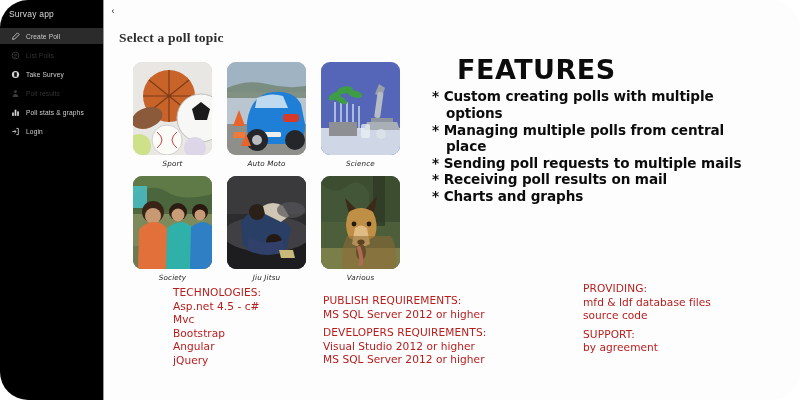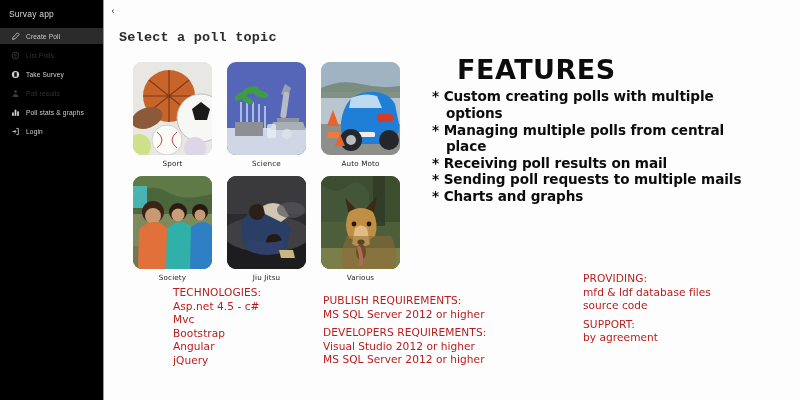--- a/index.html
+++ b/index.html
@@ -7,20 +7,21 @@
     width: 800px; height: 400px;
     overflow: hidden;
     background: #ffffff;
     font-family: "Liberation Sans", sans-serif;
   }
   #app {
     position: relative;
     width: 800px; height: 400px;
     background: #fdfdfd;
     overflow: hidden;
+    border-radius: 28px;
   }
 
   
   #sidebar {
     position: absolute;
     left: 0; top: 0;
     width: 104px; height: 400px;
     background: #000000;
     border-right: 1px solid #9a9a9a;
     z-index: 5;
@@ -80,34 +81,35 @@
     position: absolute;
     left: 105px; top: 0;
     width: 695px; height: 400px;
     background: #fdfdfd;
   }
   #page-title {
     position: absolute;
     left: 14px; top: 30px;
     font-size: 13.5px;
     color: #2b2b2b;
-    font-family: Liberation Mono, monospace;
+    font-family: Liberation Serif, serif;
     letter-spacing: .2px;
   }
 
   
   #topic-grid {
     position: absolute;
     left: 28px; top: 62px;
     width: 272px;
   }
   .topic-row {
     display: flex;
     gap: 15px;
     margin-bottom: 8px;
+    font-style: italic;
   }
   .topic-cell {
     width: 79px;
     cursor: pointer;
     text-align: center;
   }
   .topic-thumb {
     width: 79px; height: 93px;
     border-radius: 9px;
     overflow: hidden;
@@ -147,21 +149,21 @@
   }
 
   
   .info-col {
     position: absolute;
     font-family: "DejaVu Sans", sans-serif;
     color: #b91c1c;
   }
   #col-tech    { left: 68px;  top: 286px; width: 135px; }
   #col-req     { left: 218px; top: 294px; width: 230px; }
-  #col-provide { left: 478px; top: 272px; width: 200px; }
+  #col-provide { left: 478px; top: 282px; width: 200px; }
 
   .info-head {
     font-size: 10.6px;
     line-height: 13.6px;
     letter-spacing: .1px;
     white-space: nowrap;
   }
   .info-line {
     font-size: 10.6px;
     line-height: 13.6px;
@@ -261,20 +263,42 @@
               <circle cx="68" cy="56" r="24" fill="#f7f7f5" stroke="#bdbdbd"></circle>
               <path d="M68 40l9 7-3 11h-12l-3-11z" fill="#1a1a1a"></path>
               <ellipse cx="14" cy="56" rx="16" ry="10" fill="#8a5a3b" transform="rotate(-20 14 56)"></ellipse>
               <circle cx="34" cy="78" r="15" fill="#fbfbf8" stroke="#cfcfcf"></circle>
               <path d="M24 70q10 8 0 16M44 70q-10 8 0 16" stroke="#c94040" stroke-width="1" fill="none"></path>
               <circle cx="6" cy="84" r="12" fill="#cfe08a"></circle>
               <circle cx="62" cy="86" r="11" fill="#ddd6e8"></circle>
             </svg>
           </div>
           <div class="topic-label">Sport</div>
+        </div>
+
+        <div class="topic-cell">
+          <div class="topic-thumb">
+            <svg viewBox="0 0 79 93" preserveAspectRatio="none">
+              <rect width="79" height="93" fill="#b9c6cf"></rect>
+              <rect y="0" width="79" height="30" fill="#9fb3c2"></rect>
+              <path d="M0 26q20-9 40-4t39 2v12H0z" fill="#6f7f6a" opacity=".75"></path>
+              <rect y="62" width="79" height="31" fill="#8e8e8a"></rect>
+              <path d="M20 60q4-28 26-30 20-2 28 12l4 20q1 18-14 20H30q-11-2-10-22z" fill="#1f7fd6"></path>
+              <path d="M30 36q14-6 26-2l5 12H28z" fill="#cfe4f4" opacity=".9"></path>
+              <rect x="56" y="52" width="16" height="8" rx="3" fill="#d63a2a"></rect>
+              <rect x="36" y="70" width="18" height="5" rx="1.5" fill="#eeeeee"></rect>
+              <circle cx="30" cy="78" r="11" fill="#24262a"></circle>
+                <circle cx="30" cy="78" r="5" fill="#b9bcc0"></circle>
+              <circle cx="68" cy="78" r="10" fill="#24262a"></circle>
+              <path d="M6 64l6-16 6 16z" fill="#e8642a"></path>
+                <path d="M7 70h11l1 6H6z" fill="#ef7a3c"></path>
+              <path d="M14 84l5-12 5 12z" fill="#e8642a"></path>
+            </svg>
+          </div>
+          <div class="topic-label">Auto Moto</div>
         </div>
 
         <div class="topic-cell">
           <div class="topic-thumb">
             <svg viewBox="0 0 79 93" preserveAspectRatio="none">
               <rect width="79" height="93" fill="#5566b8"></rect>
               <rect y="66" width="79" height="27" fill="#cfd6e6"></rect>
               <g stroke="#cfe0ee" stroke-width="1.4" fill="none">
                 <path d="M14 40v28M20 38v30M26 40v28M32 42v26M38 44v24"></path>
               </g>
@@ -289,42 +313,20 @@
               <rect x="55" y="30" width="6" height="26" rx="2" fill="#b6bcc4" transform="rotate(8 58 42)"></rect>
               <path d="M50 56h22v5H50z" fill="#8e949c"></path>
               <path d="M46 60h30l3 8H43z" fill="#a9afb7"></path>
               <circle cx="60" cy="72" r="5" fill="#dde3ea" opacity=".8"></circle>
               <rect x="40" y="62" width="9" height="14" rx="2" fill="#e9f0f6" opacity=".75"></rect>
             </svg>
           </div>
           <div class="topic-label">Science</div>
         </div>
 
-        <div class="topic-cell">
-          <div class="topic-thumb">
-            <svg viewBox="0 0 79 93" preserveAspectRatio="none">
-              <rect width="79" height="93" fill="#b9c6cf"></rect>
-              <rect y="0" width="79" height="30" fill="#9fb3c2"></rect>
-              <path d="M0 26q20-9 40-4t39 2v12H0z" fill="#6f7f6a" opacity=".75"></path>
-              <rect y="62" width="79" height="31" fill="#8e8e8a"></rect>
-              <path d="M20 60q4-28 26-30 20-2 28 12l4 20q1 18-14 20H30q-11-2-10-22z" fill="#1f7fd6"></path>
-              <path d="M30 36q14-6 26-2l5 12H28z" fill="#cfe4f4" opacity=".9"></path>
-              <rect x="56" y="52" width="16" height="8" rx="3" fill="#d63a2a"></rect>
-              <rect x="36" y="70" width="18" height="5" rx="1.5" fill="#eeeeee"></rect>
-              <circle cx="30" cy="78" r="11" fill="#24262a"></circle>
-                <circle cx="30" cy="78" r="5" fill="#b9bcc0"></circle>
-              <circle cx="68" cy="78" r="10" fill="#24262a"></circle>
-              <path d="M6 64l6-16 6 16z" fill="#e8642a"></path>
-                <path d="M7 70h11l1 6H6z" fill="#ef7a3c"></path>
-              <path d="M14 84l5-12 5 12z" fill="#e8642a"></path>
-            </svg>
-          </div>
-          <div class="topic-label">Auto Moto</div>
-        </div>
-
       </div>
 
       <div class="topic-row">
 
         <div class="topic-cell">
           <div class="topic-thumb">
             <svg viewBox="0 0 79 93" preserveAspectRatio="none">
               <rect width="79" height="93" fill="#7d8b5c"></rect>
               <rect width="79" height="34" fill="#5f7a46"></rect>
               <path d="M0 20q18-14 34-4t45 2v20H0z" fill="#46603a" opacity=".8"></path>
@@ -388,22 +390,22 @@
 
       </div>
     </div>
 
     <section id="features">
       <div id="features-title">FEATURES</div>
       <div class="feature-line">* Custom creating polls with multiple
    options</div>
       <div class="feature-line">* Managing multiple polls from central
    place</div>
+      <div class="feature-line">* Sending poll requests to multiple mails</div>
       <div class="feature-line">* Receiving poll results on mail</div>
-      <div class="feature-line">* Sending poll requests to multiple mails</div>
       <div class="feature-line">* Charts and graphs</div>
     </section>
 
     <section class="info-col" id="col-tech">
       <div class="info-head">TECHNOLOGIES:</div>
       <div class="info-line">Asp.net 4.5 - c#</div>
       <div class="info-line">Mvc</div>
       <div class="info-line">Bootstrap</div>
       <div class="info-line">Angular</div>
       <div class="info-line">jQuery</div>

